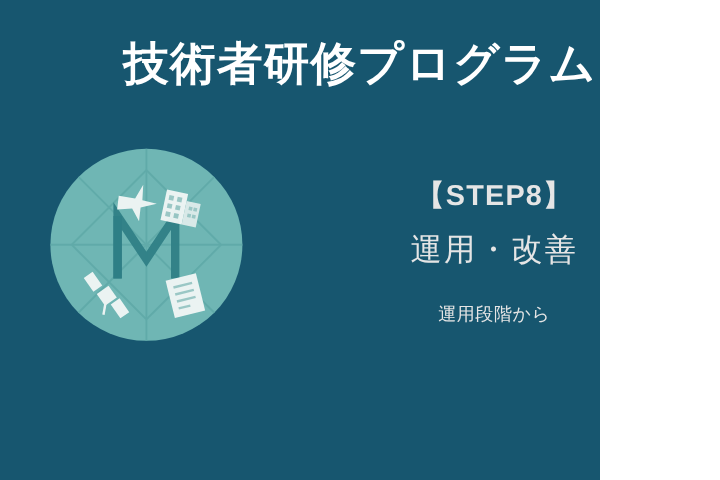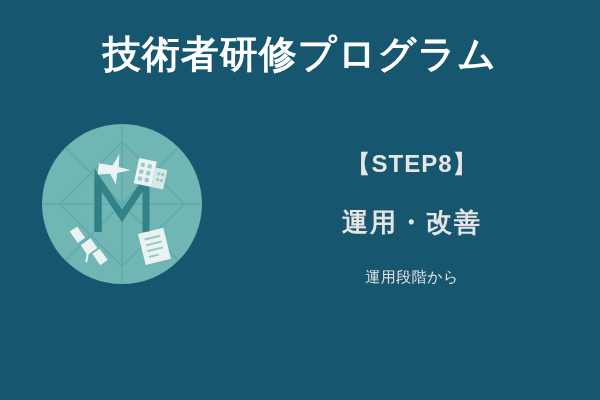--- a/index.html
+++ b/index.html
@@ -7,21 +7,21 @@
     padding: 0;
   }
   body {
     width: 600px;
     height: 400px;
     overflow: hidden;
     font-family: "Liberation Sans", sans-serif;
   }
   #slide {
     position: relative;
-    width: 600px;
+    width: 500px;
     height: 400px;
     background: #17566f;
     overflow: hidden;
   }
   
   #title {
     position: absolute;
     top: 34px;
     left: 0;
     width: 600px;
@@ -65,23 +65,23 @@
     color: #e5e5e5;
   }
   #step-label {
     font-size: 24px;
     font-weight: bold;
     letter-spacing: 1px;
     line-height: 1.2;
     white-space: nowrap;
   }
   #step-title {
-    margin-top: 28px;
+    margin-top: 14px;
     font-size: 26px;
-    font-weight: bold;
+    font-weight: normal;
     letter-spacing: 2px;
     line-height: 1.2;
     white-space: nowrap;
   }
   #desc {
     margin-top: 26px;
     font-size: 15px;
     line-height: 1.75;
     font-weight: normal;
     letter-spacing: 0.5px;

